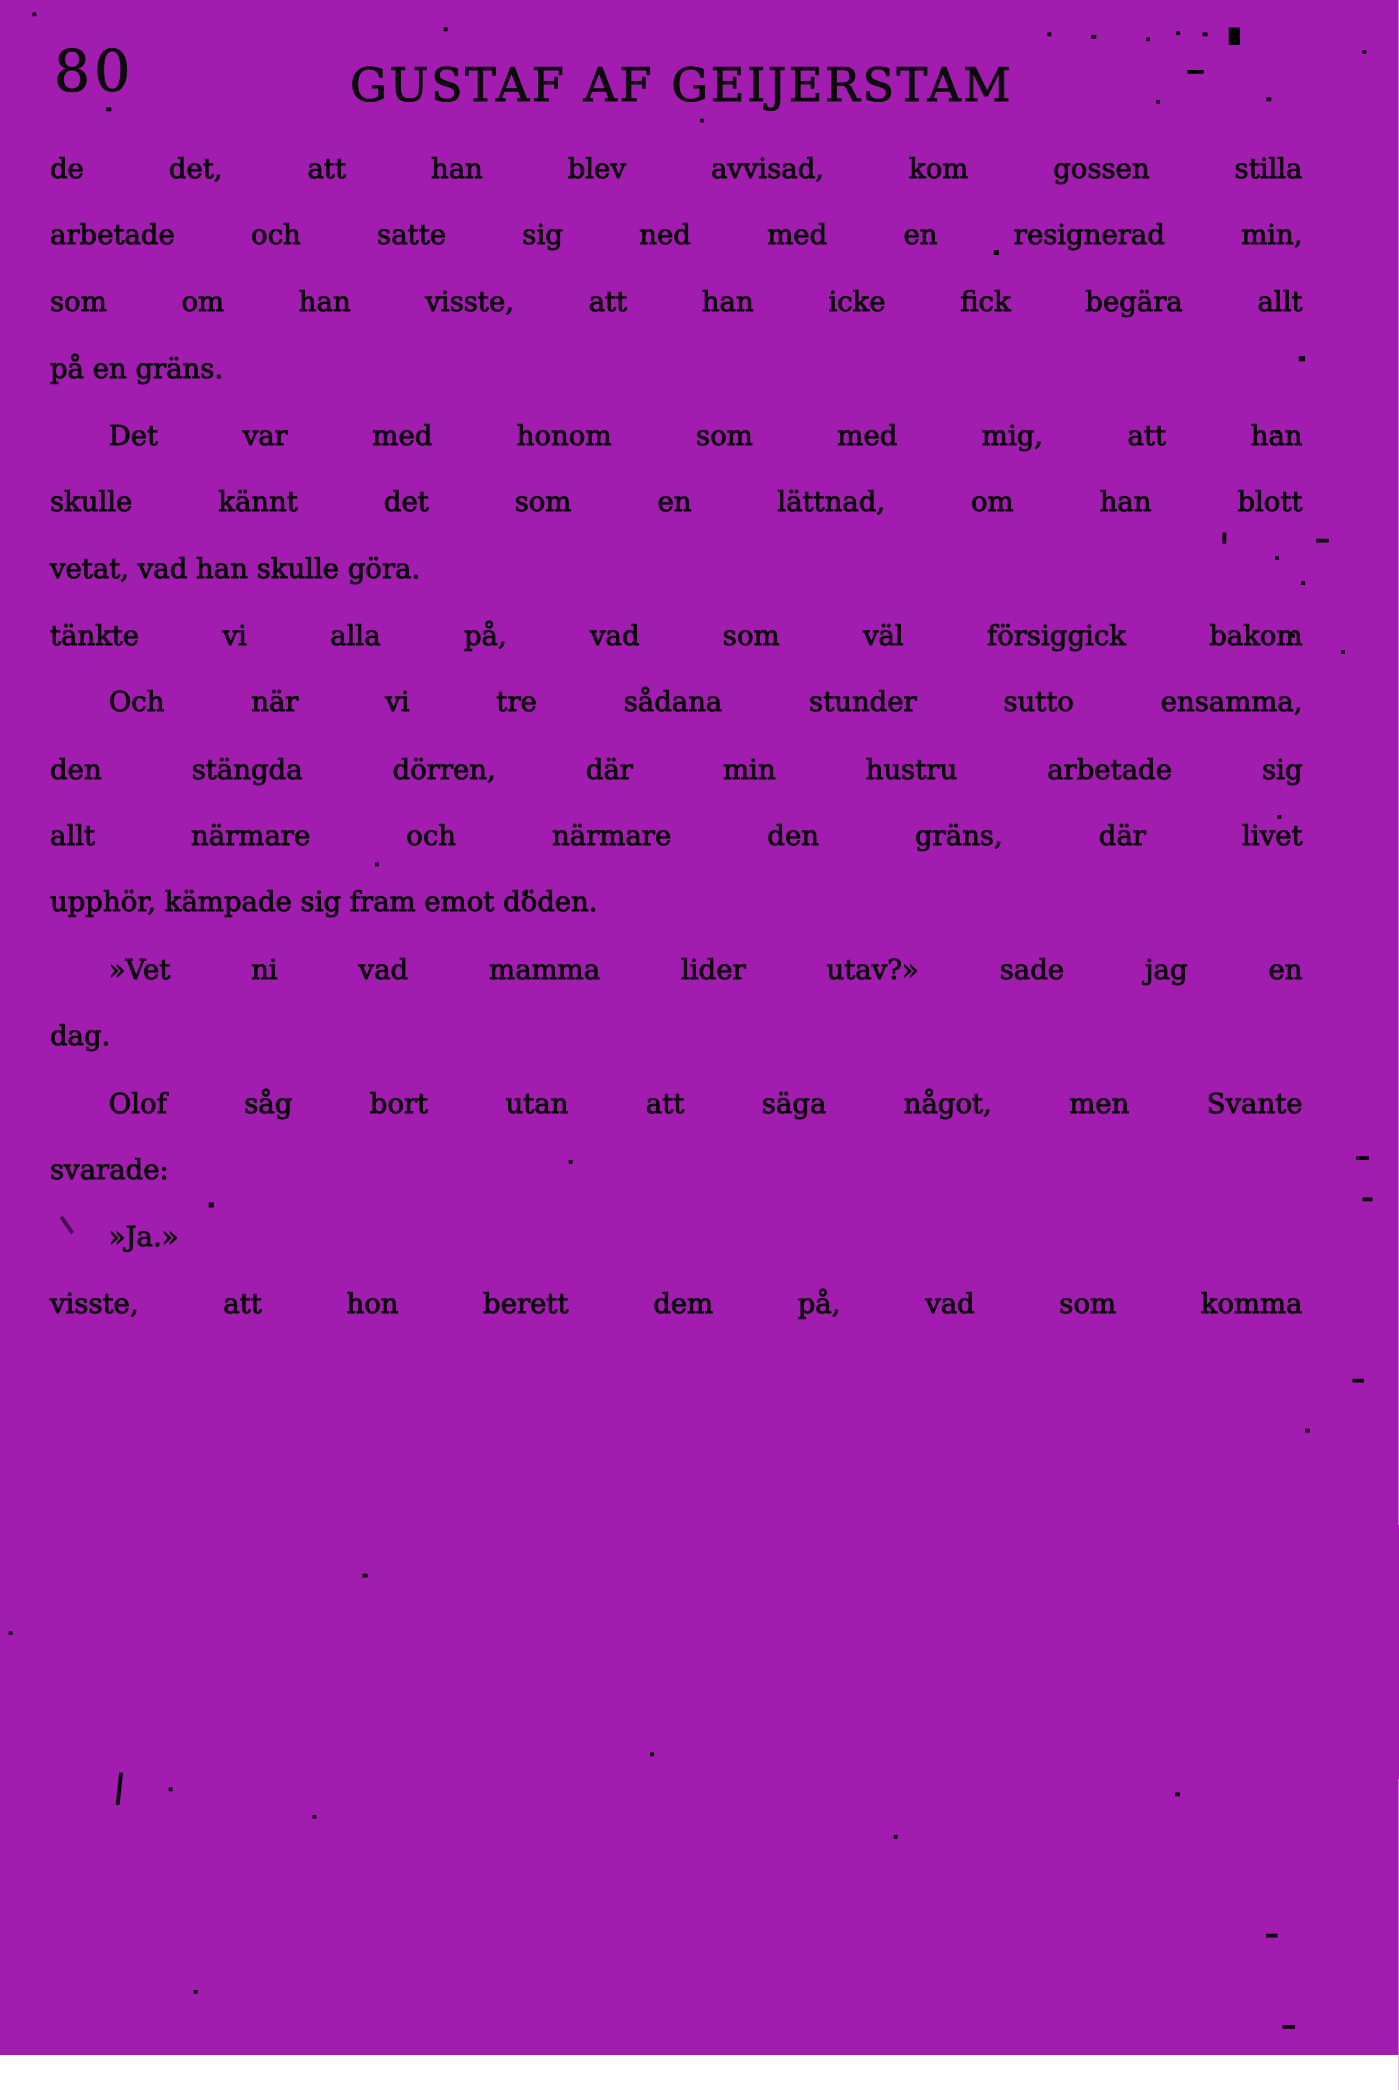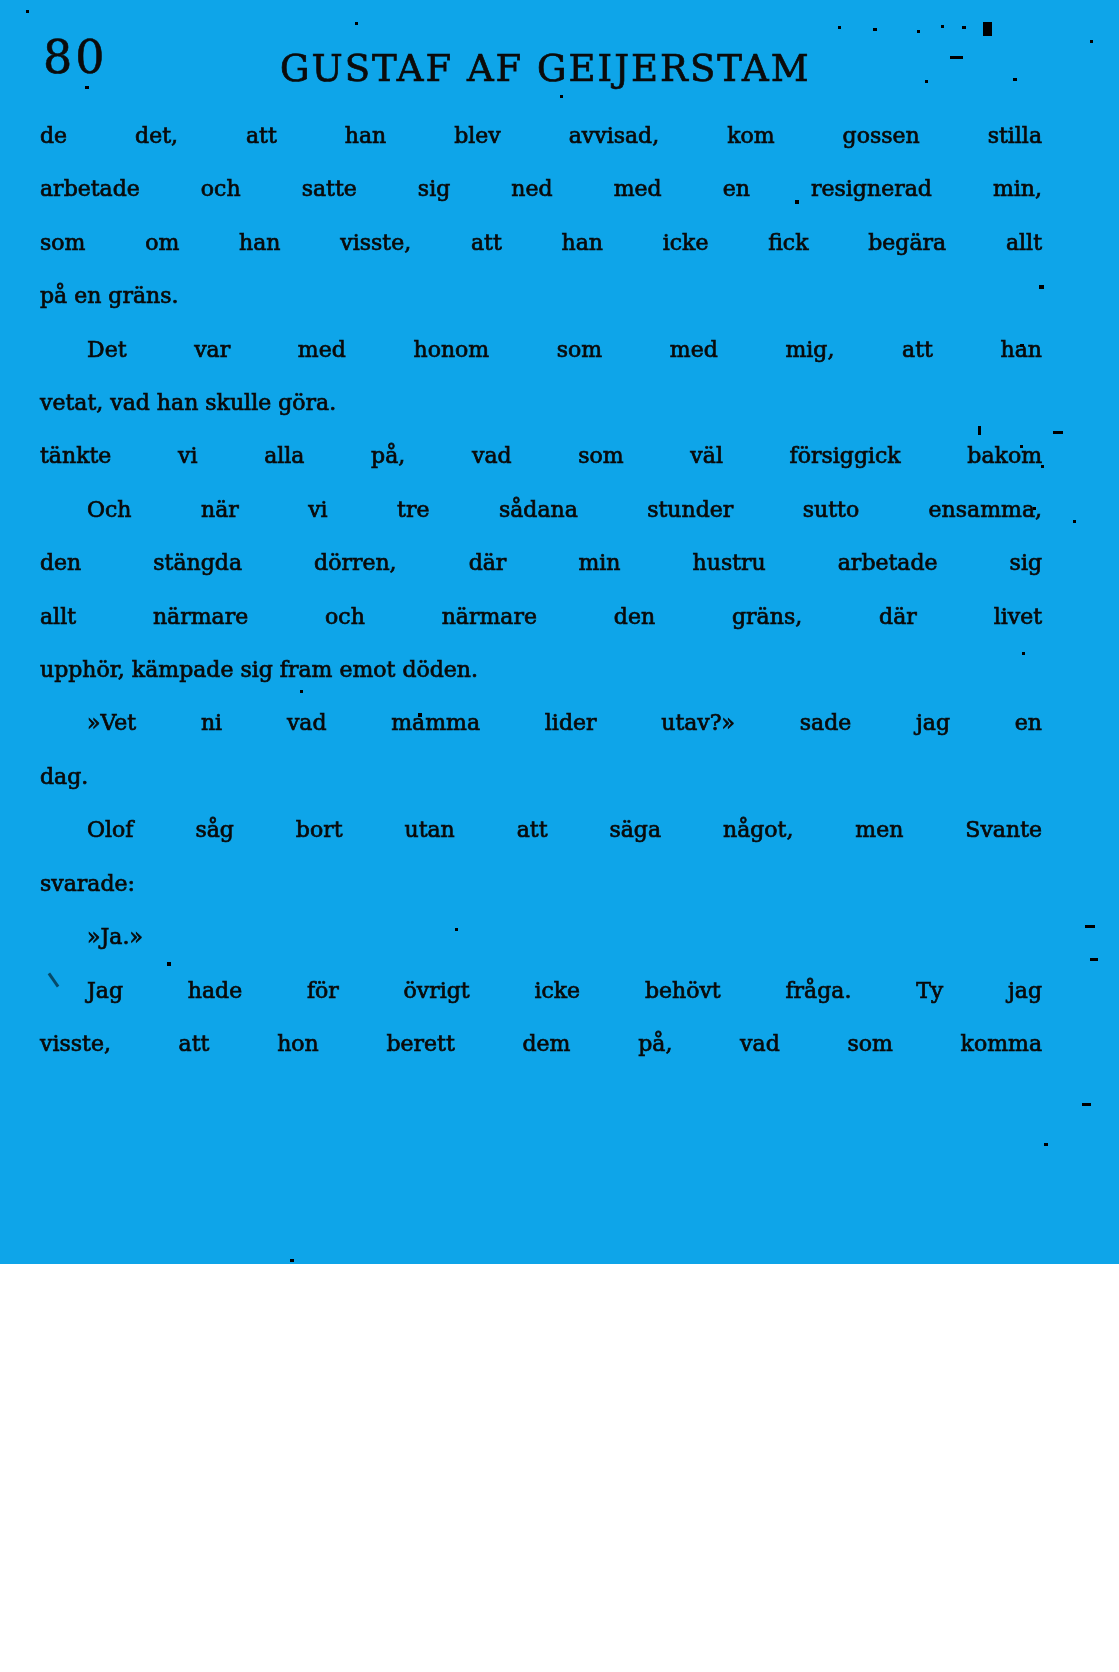--- a/index.html
+++ b/index.html
@@ -1,20 +1,20 @@
 <!DOCTYPE html>
 <html><head>
 <meta charset="utf-8">
 <style>
   html, body { margin: 0; padding: 0; background: #ffffff; }
   .page {
     position: relative;
     width: 1119px;
-    height: 1264px;
-    background: #0ea5e9;
+    height: 1644px;
+    background: #a21caf;
     overflow: hidden;
     color: #0b0b0b;
   }
   .page-number {
     position: absolute;
     left: 43px;
     top: 30px;
     font-family: "DejaVu Serif", serif;
     font-size: 46px;
     letter-spacing: 3px;
@@ -53,32 +53,32 @@
 
 <div class="page">
   <div class="page-number">80</div>
   <div class="running-header">GUSTAF AF GEIJERSTAM</div>
   <div class="body-text" id="body-text">
       <div class="tline">de det, att han blev avvisad, kom gossen stilla</div>
       <div class="tline">arbetade och satte sig ned med en resignerad min,</div>
       <div class="tline">som om han visste, att han icke fick begära allt</div>
       <div class="tline last">på en gräns.</div>
       <div class="tline first-indent">Det var med honom som med mig, att han</div>
+      <div class="tline">skulle kännt det som en lättnad, om han blott</div>
       <div class="tline last">vetat, vad han skulle göra.</div>
       <div class="tline">tänkte vi alla på, vad som väl försiggick bakom</div>
       <div class="tline first-indent">Och när vi tre sådana stunder sutto ensamma,</div>
       <div class="tline">den stängda dörren, där min hustru arbetade sig</div>
       <div class="tline">allt närmare och närmare den gräns, där livet</div>
       <div class="tline last">upphör, kämpade sig fram emot döden.</div>
       <div class="tline first-indent">»Vet ni vad mamma lider utav?» sade jag en</div>
       <div class="tline last">dag.</div>
       <div class="tline first-indent">Olof såg bort utan att säga något, men Svante</div>
       <div class="tline last">svarade:</div>
       <div class="tline last first-indent">»Ja.»</div>
-      <div class="tline first-indent">Jag hade för övrigt icke behövt fråga. Ty jag</div>
       <div class="tline">visste, att hon berett dem på, vad som komma</div>
     </div>
   <div id="artifacts">
       <i class="sp" style="left: 26px; top: 10px; width: 3px; height: 3px;"></i>
       <i class="sp" style="left: 355px; top: 22px; width: 3px; height: 3px;"></i>
       <i class="sp" style="left: 838px; top: 26px; width: 3px; height: 3px;"></i>
       <i class="sp" style="left: 873px; top: 28px; width: 4px; height: 3px;"></i>
       <i class="sp" style="left: 917px; top: 30px; width: 3px; height: 3px;"></i>
       <i class="sp" style="left: 941px; top: 25px; width: 3px; height: 3px;"></i>
       <i class="sp" style="left: 962px; top: 26px; width: 4px; height: 3px;"></i>

